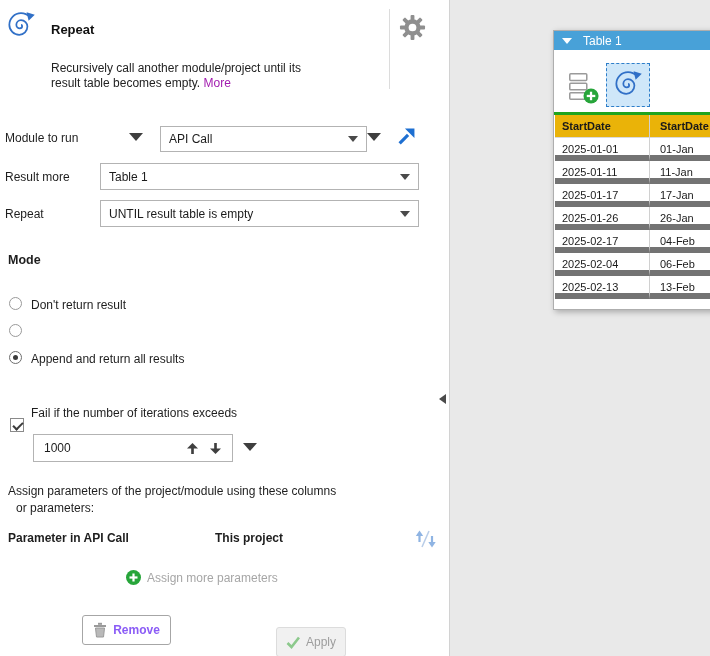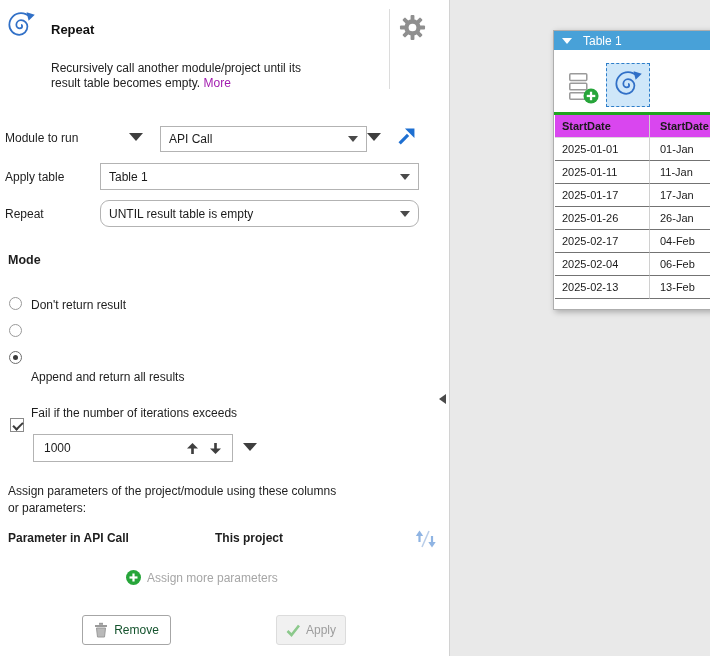--- a/index.html
+++ b/index.html
@@ -29,43 +29,43 @@
   .checkbox.checked::after{content:'';position:absolute;left:2px;top:3px;width:8px;height:4px;
             border-left:2px solid #3d3d3d;border-bottom:2px solid #3d3d3d;transform:rotate(-45deg);}
   .numinput{position:absolute;left:33px;top:434px;width:200px;height:28px;border:1px solid #b3b3b3;
             background:#fff;box-sizing:border-box;font-size:12px;color:#1c1c1c;display:flex;align-items:center;}
   .numinput .val{padding-left:10px;}
   .spinners{position:absolute;right:0;top:0;bottom:0;width:56px;display:flex;align-items:center;
             justify-content:space-evenly;}
   .gray-text{color:#a6a6a6;}
   .btn{position:absolute;top:615px;height:30px;display:flex;align-items:center;justify-content:center;
        gap:6px;font-size:12px;border-radius:3px;box-sizing:border-box;cursor:pointer;}
-  .btn.primary{background:#fff;border:1px solid #a6a6a6;color:#14532d;font-weight:normal;}
+  .btn.primary{background:#fff;border:1px solid #a6a6a6;color:#8b5cf6;font-weight:bold;}
   .btn.disabled{background:#f1f1f1;border:1px solid #dcdcdc;color:#9d9d9d;cursor:default;}
   .collapse-handle{position:absolute;left:439px;top:394px;width:0;height:0;
        border-top:5px solid transparent;border-bottom:5px solid transparent;border-right:7px solid #4a4a4a;cursor:pointer;}
   
   .table-panel{position:absolute;left:553px;top:30px;width:245px;height:280px;background:#fff;
                border:1px solid #aeaeae;box-sizing:border-box;box-shadow:2px 2px 6px rgba(0,0,0,.28);}
   .tp-header{position:absolute;left:0;top:0;right:0;height:19px;background:#48a1d8;display:flex;
              align-items:center;color:#fff;font-size:12px;}
   .tp-header .wtri{width:0;height:0;border-left:5px solid transparent;border-right:5px solid transparent;
              border-top:6px solid #ffffff;margin:0 11px 0 8px;}
   .toolbar{position:absolute;left:0;top:19px;right:0;height:62px;background:#fff;}
   .tool-sel{position:absolute;left:52px;top:13px;width:44px;height:44px;background:#cfe7f9;
             border:1px dashed #2e7ec9;box-sizing:border-box;display:flex;align-items:center;justify-content:center;cursor:pointer;}
   .tool-plain{position:absolute;left:11px;top:19px;width:36px;height:36px;display:flex;align-items:center;justify-content:center;cursor:pointer;}
   .green-line{position:absolute;left:0;top:81px;right:0;height:3px;background:#1fa41f;}
   .grid{position:absolute;left:1px;top:84px;font-size:11px;color:#1a1a1a;}
   .grow{display:flex;}
-  .gcell{height:23px;line-height:23px;box-sizing:border-box;border-bottom:1px solid #737373;background:#fff;
+  .gcell{height:23px;line-height:23px;box-sizing:border-box;border-bottom:6px solid #737373;background:#fff;
          white-space:nowrap;overflow:hidden;}
   .gc1{width:95px;padding-left:7px;border-right:1px solid #d0d0d0;}
   .gc2{width:130px;padding-left:10px;}
-  .ghead .gcell{font-weight:bold;background:#d946ef;border-bottom:1px solid #dadada;}
+  .ghead .gcell{font-weight:bold;background:#eab308;border-bottom:1px solid #dadada;}
   svg{display:block;}
 </style>
 </head>
 <body>
 
 <div id="app">
 
   <div class="left-panel">
 
     <span class="abs" style="left:7px;top:12px;">
@@ -101,41 +101,41 @@
       <span class="arr"></span>
     </div>
     <div class="abs tri-dark" style="left:367px;top:133px;cursor:pointer;"></div>
     <span class="abs" style="left:397px;top:127px;cursor:pointer;">
       <svg width="19" height="19" viewBox="0 0 18 18">
         <path d="M2.5 15.5 L10.5 7.5" stroke="#1d6fd1" stroke-width="3"></path>
         <polygon points="7.5,1.5 16.5,1.5 16.5,10.5" fill="#1d6fd1"></polygon>
       </svg>
     </span>
 
-    <div class="abs lbl" style="left:5px;top:170px;">Apply table</div>
+    <div class="abs lbl" style="left:5px;top:170px;">Result more</div>
     <div class="combo" style="left:100px;top:163px;width:319px;height:27px;">
       <span>Table 1</span>
       <span class="arr"></span>
     </div>
 
     <div class="abs lbl" style="left:5px;top:207px;">Repeat</div>
-    <div class="combo" style="left:100px;top:200px;width:319px;height:27px;border-radius:9px;">
+    <div class="combo" style="left:100px;top:200px;width:319px;height:27px;">
       <span>UNTIL result table is empty</span>
       <span class="arr"></span>
     </div>
 
     <div class="abs lbl bold" style="left:8px;top:253px;font-size:12.5px;">Mode</div>
 
     <div class="abs radio" style="left:9px;top:297px;"></div>
     <div class="abs lbl" style="left:31px;top:298px;">Don't return result</div>
 
     <div class="abs radio" style="left:9px;top:324px;"></div>
 
     <div class="abs radio sel" style="left:9px;top:351px;"></div>
-    <div class="abs lbl" style="left:31px;top:352px;margin-top:18px;">Append and return all results</div>
+    <div class="abs lbl" style="left:31px;top:352px;">Append and return all results</div>
 
     <div class="abs checkbox checked" style="left:10px;top:405px;cursor:pointer;"></div>
     <div class="abs lbl" style="left:31px;top:406px;">Fail if the number of iterations exceeds</div>
 
     <div class="numinput">
       <span class="val">1000</span>
       <span class="spinners">
         <span style="cursor:pointer;">
           <svg width="11" height="11" viewBox="0 0 10 10">
               <polygon points="0,5 5,0 10,5" fill="#3f3f3f"></polygon>
@@ -146,21 +146,21 @@
           <svg width="11" height="11" viewBox="0 0 10 10">
               <polygon points="0,5 5,10 10,5" fill="#3f3f3f"></polygon>
               <rect x="3.8" y="0" width="2.4" height="6" fill="#3f3f3f"></rect>
             </svg>
         </span>
       </span>
     </div>
     <div class="abs tri-dark" style="left:243px;top:443px;cursor:pointer;"></div>
 
     <div class="abs lbl" style="left:8px;top:484px;">Assign parameters of the project/module using these columns</div>
-    <div class="abs lbl" style="left:8px;top:501px;">or parameters:</div>
+    <div class="abs lbl" style="left:16px;top:501px;">or parameters:</div>
 
     <div class="abs lbl bold" style="left:8px;top:531px;">Parameter in API Call</div>
     <div class="abs lbl bold" style="left:215px;top:531px;">This project</div>
     <span class="abs" style="left:414px;top:529px;cursor:pointer;">
       <svg width="24" height="20" viewBox="0 0 24 20">
         <line x1="15" y1="2" x2="8" y2="18" stroke="#b9cde8" stroke-width="1.5"></line>
         <line x1="5.5" y1="6" x2="5.5" y2="13" stroke="#8fb4e3" stroke-width="2.2"></line>
         <polygon points="1.8,7 5.5,1.5 9.2,7" fill="#8fb4e3"></polygon>
         <line x1="18" y1="7" x2="18" y2="14" stroke="#8fb4e3" stroke-width="2.2"></line>
         <polygon points="14.3,13 18,18.5 21.7,13" fill="#8fb4e3"></polygon>
@@ -179,21 +179,21 @@
     <div class="btn primary" style="left:82px;width:89px;">
       <span>
         <svg width="14" height="16" viewBox="0 0 14 16">
           <rect x="1" y="3" width="12" height="2" fill="#9a9a9a"></rect>
           <rect x="5" y="0.8" width="4" height="2" fill="#9a9a9a"></rect>
           <path d="M2.5 6 h9 l-1 9 h-7 z" fill="#b9b9b9" stroke="#9a9a9a"></path>
         </svg>
       </span>
       <span>Remove</span>
     </div>
-    <div class="btn disabled" style="left:276px;width:70px;">
+    <div class="btn disabled" style="left:276px;width:70px;margin-top:12px;">
       <span>
         <svg width="14" height="13" viewBox="0 0 14 13">
           <path d="M1.5 7 L5.5 11 L13 1.5" fill="none" stroke="#8cc98c" stroke-width="2.6"></path>
         </svg>
       </span>
       <span>Apply</span>
     </div>
   </div>
 
   <div class="collapse-handle"></div>

